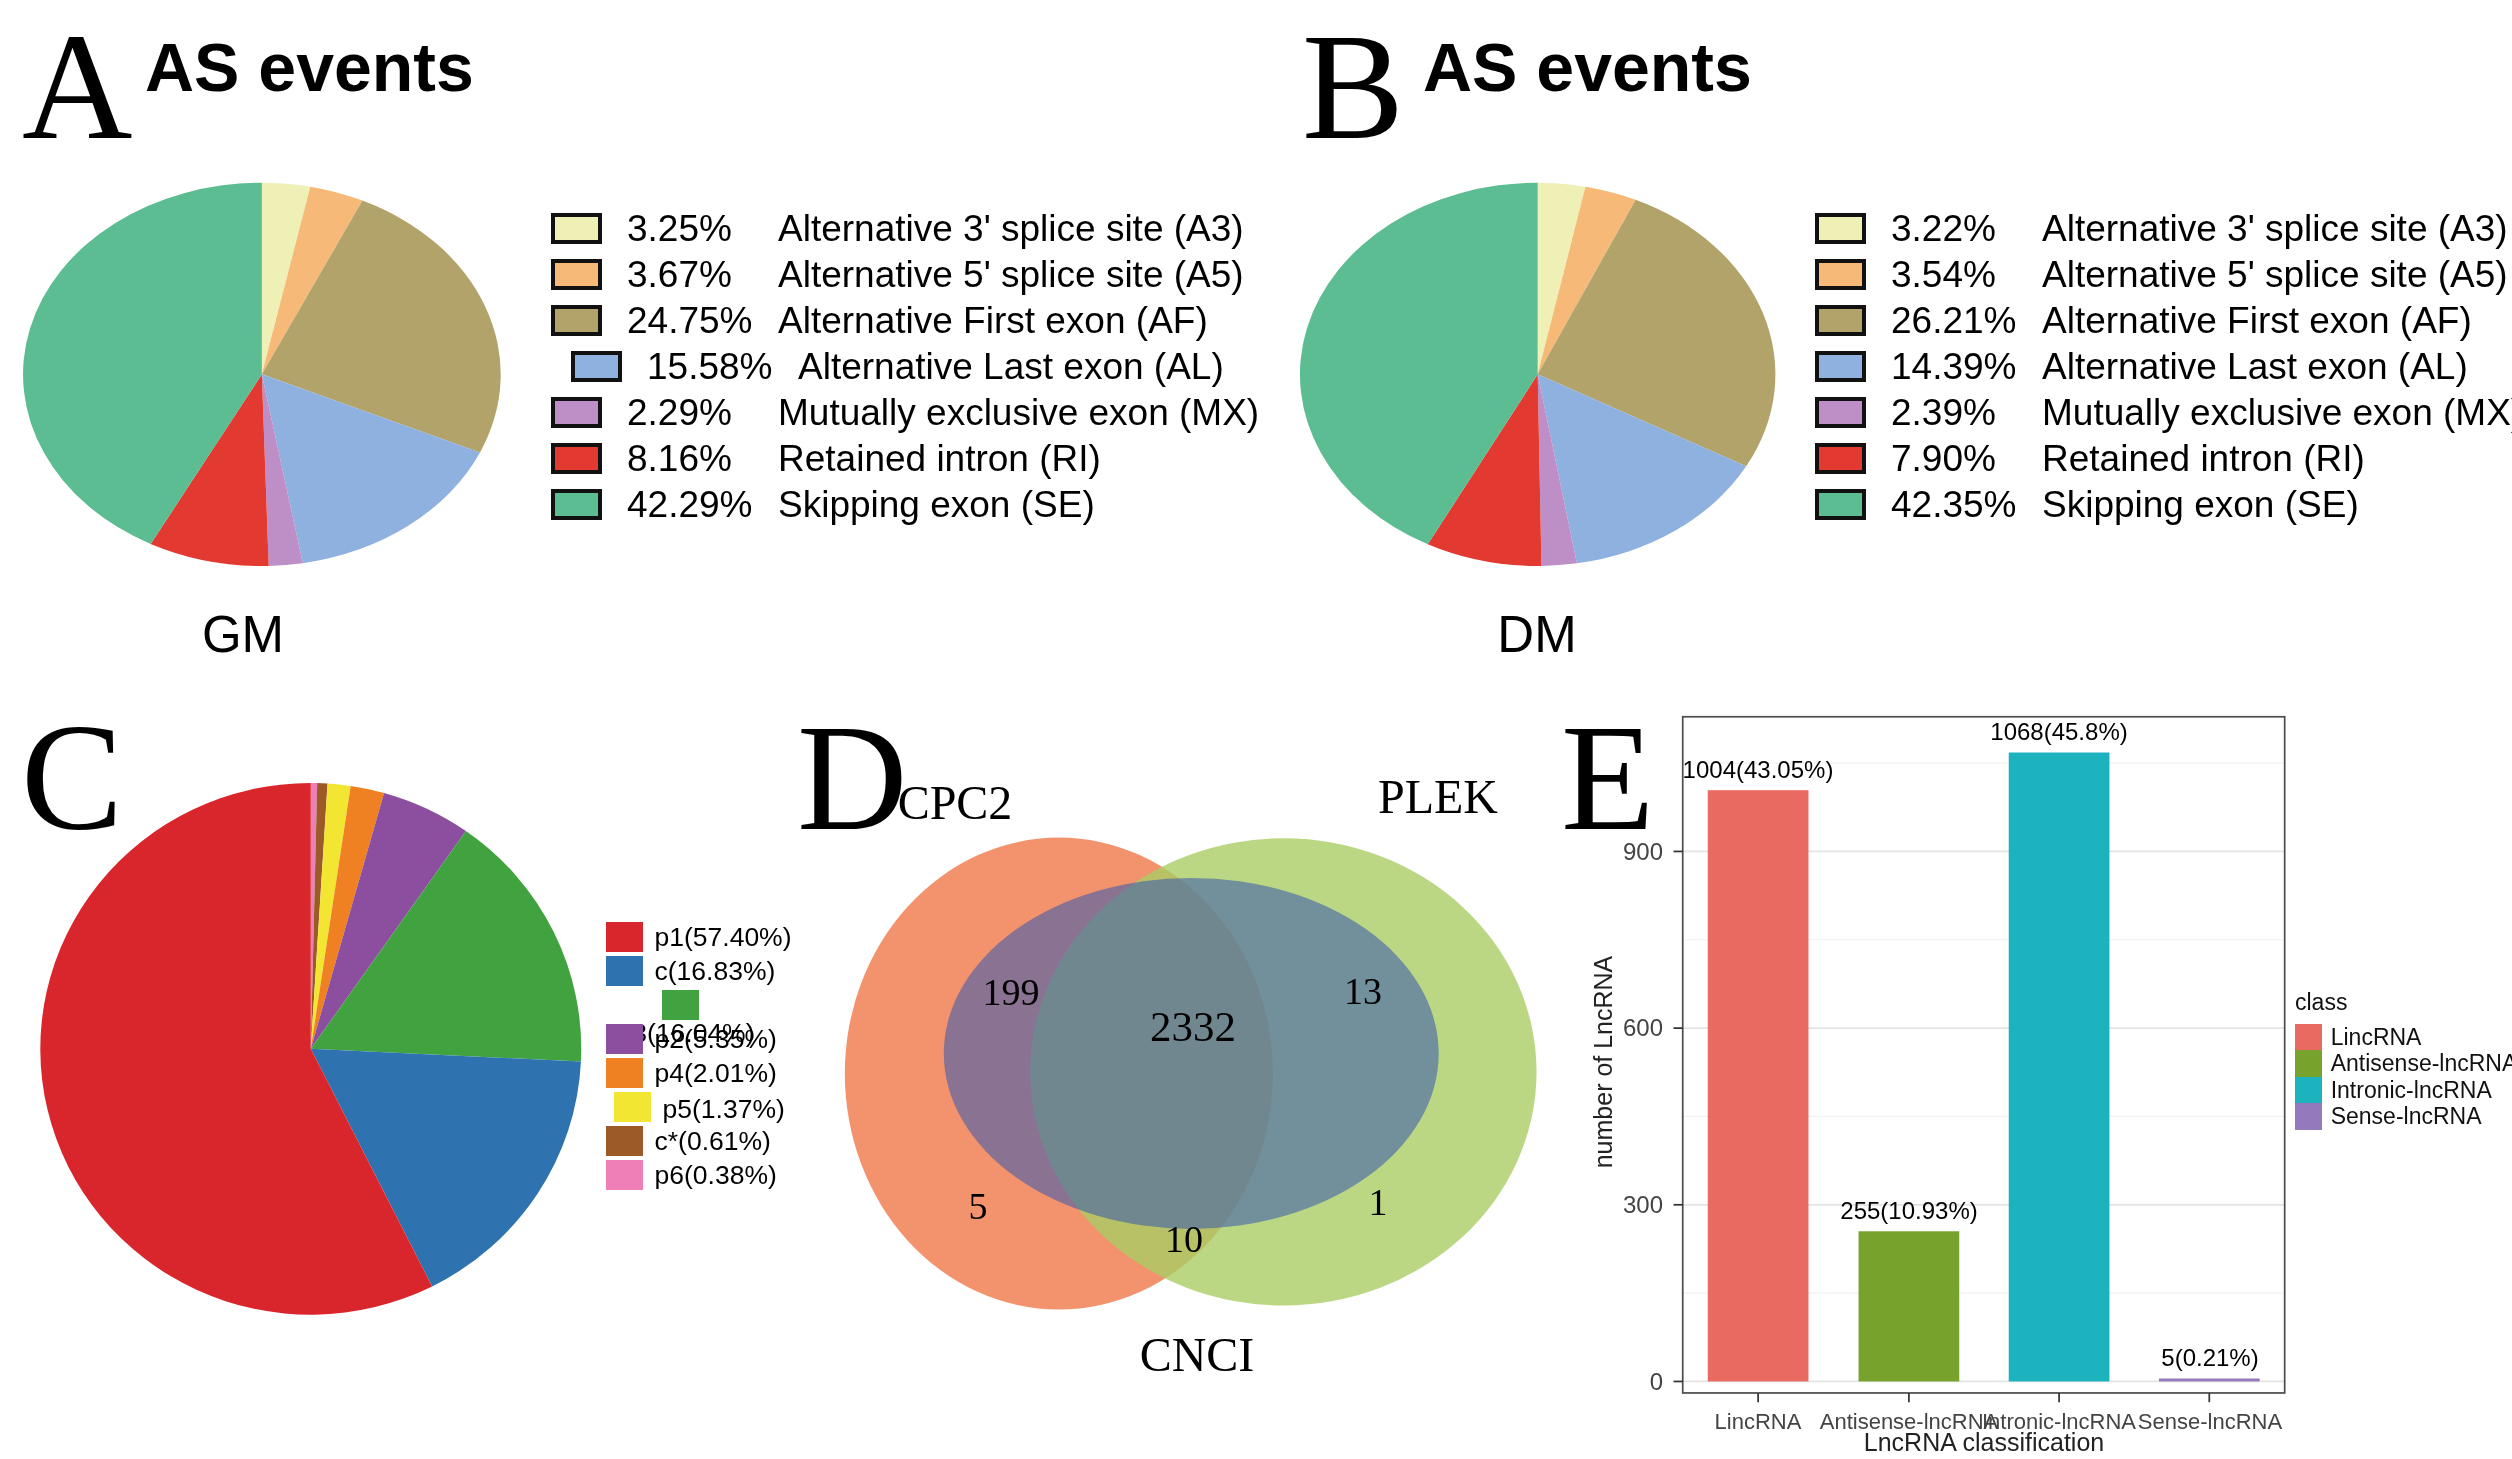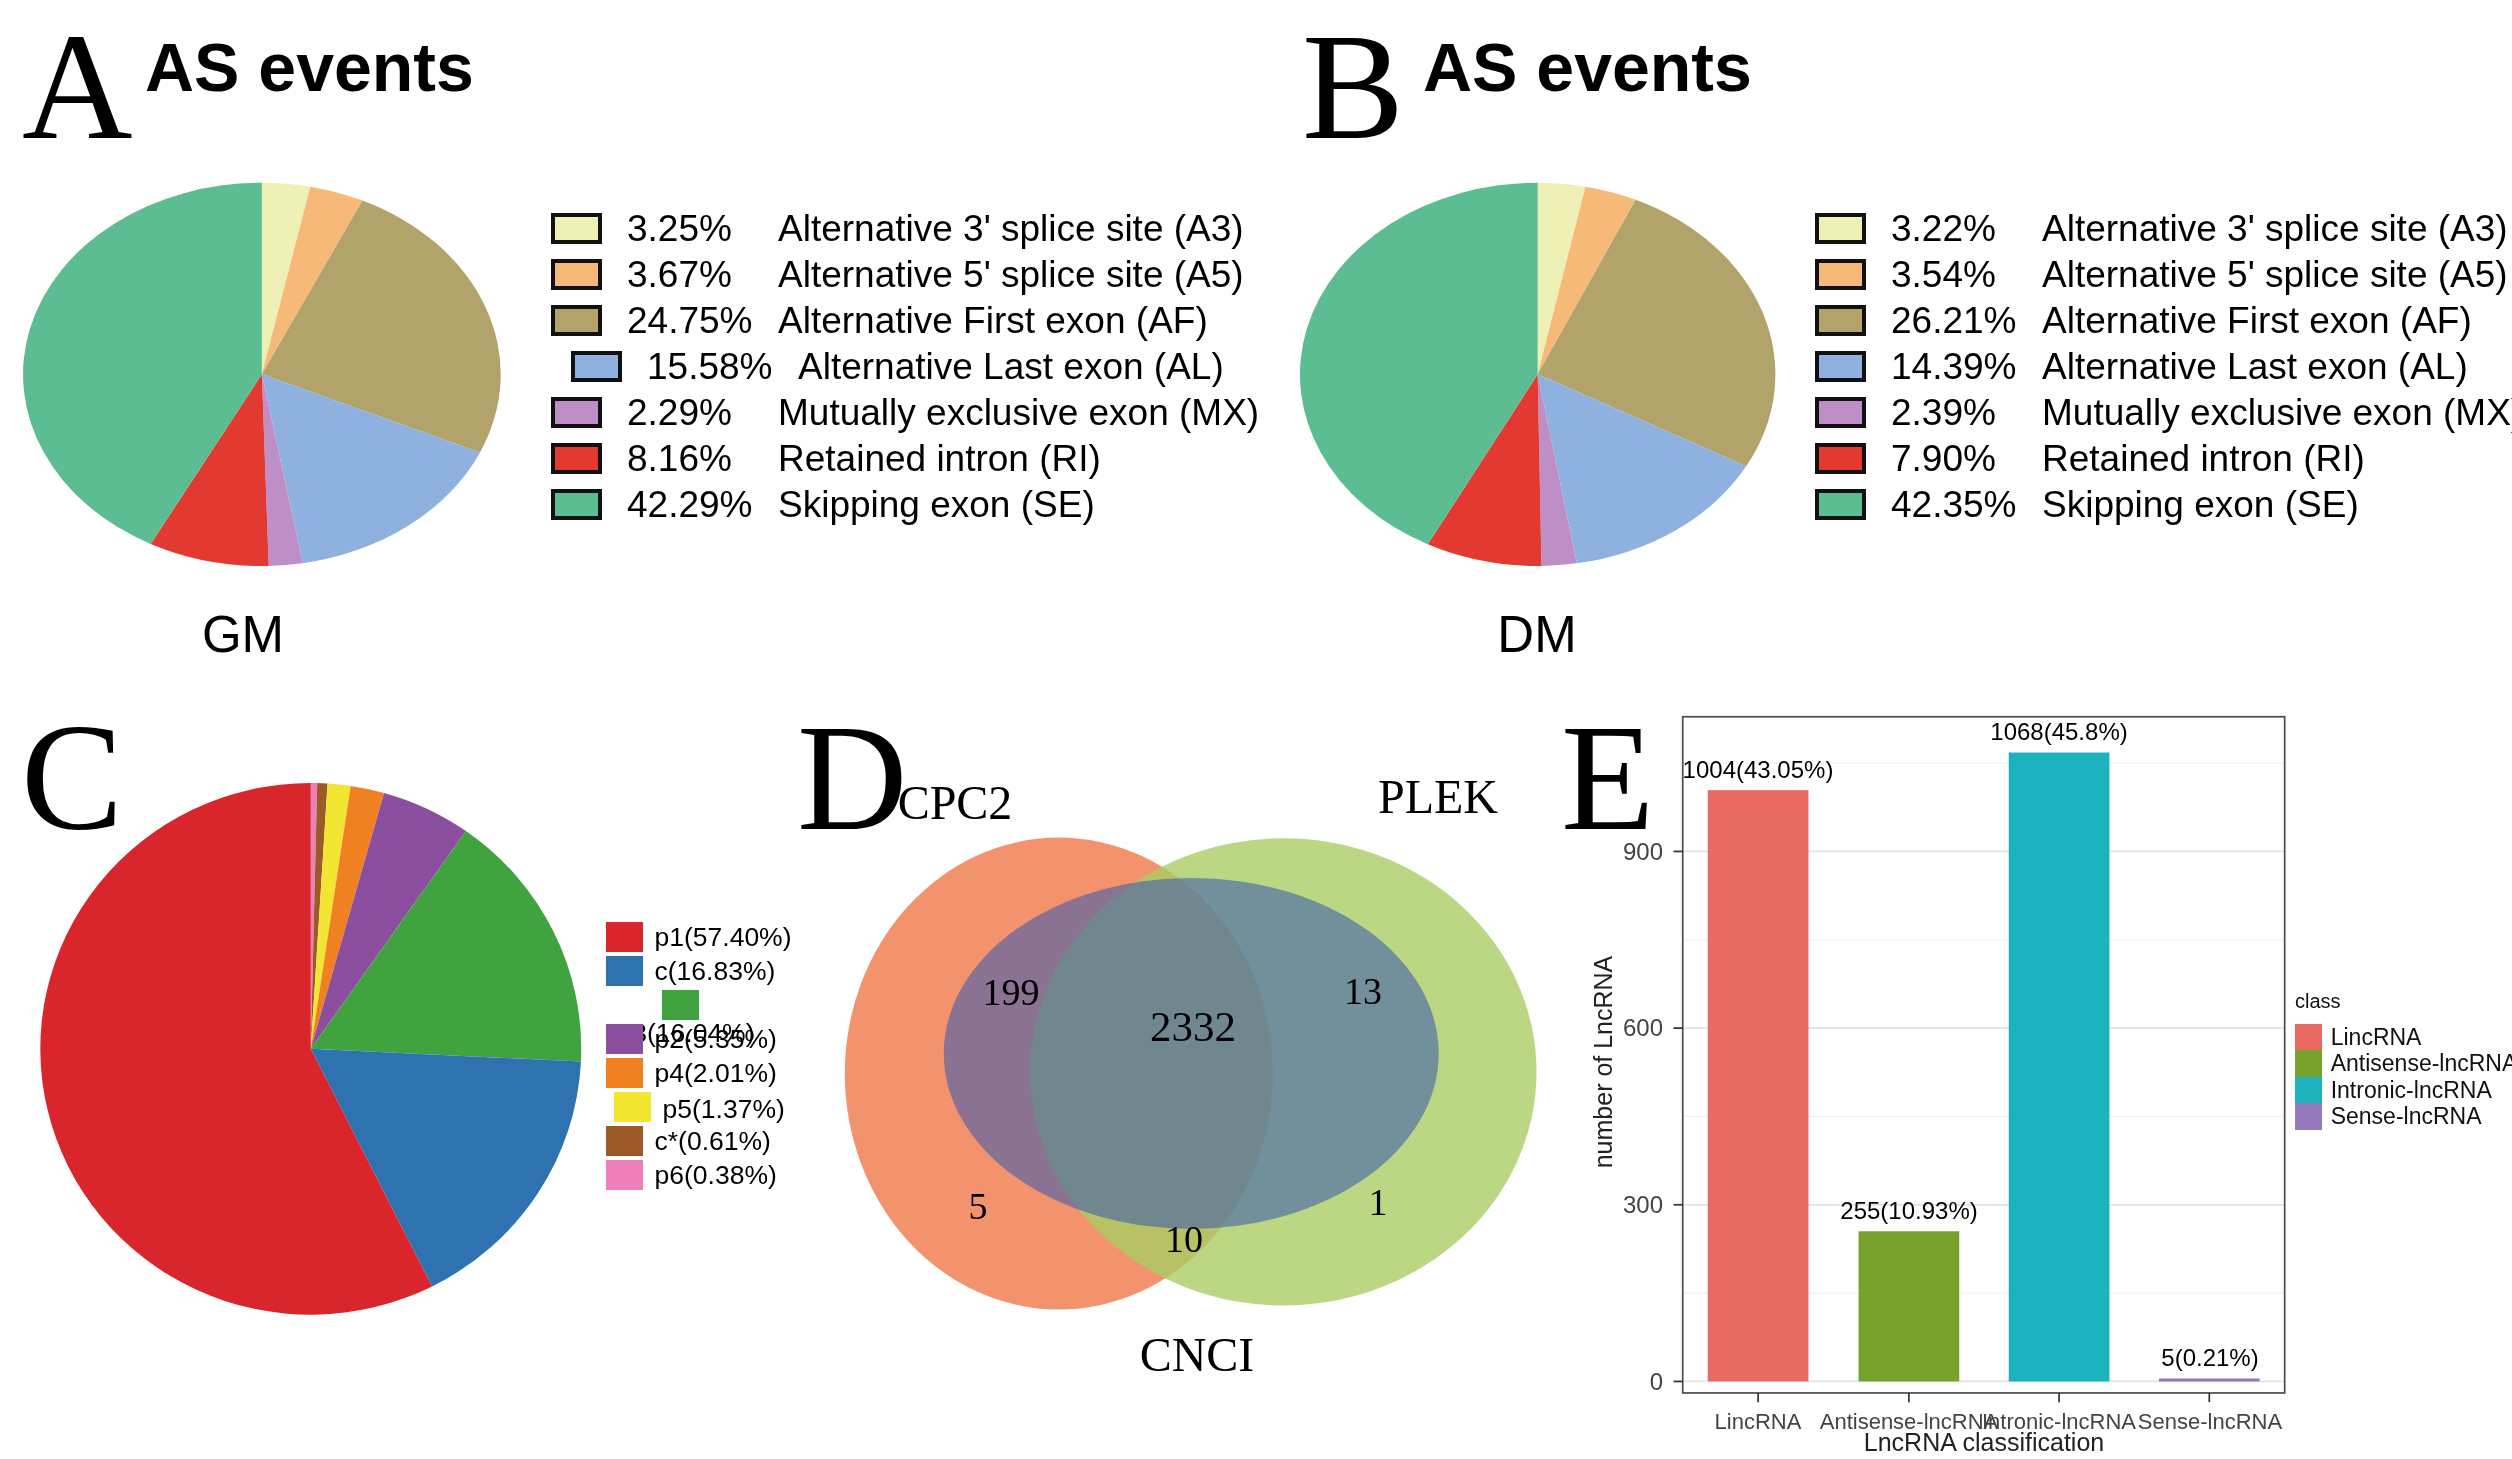--- a/index.html
+++ b/index.html
@@ -21,21 +21,21 @@
   .lbl-e{margin-left:9.2px;font-size:23px;line-height:1;white-space:nowrap;color:#111;}
   .venn-label{font-family:"Liberation Serif",serif;font-size:48px;line-height:1;
               transform:translate(-50%,-50%);white-space:nowrap;}
   .venn-num{font-family:"Liberation Serif",serif;font-size:38px;line-height:1;
             transform:translate(-50%,-50%);white-space:nowrap;}
   .venn-num.big{font-size:43px;}
   .bar-label{font-size:24px;line-height:1;transform:translateX(-50%);white-space:nowrap;}
   .ytick{width:86px;text-align:right;font-size:24px;line-height:1;color:#444;}
   .xtick{font-size:22px;line-height:1;color:#444;transform:translateX(-50%);white-space:nowrap;}
   .axis-title{font-size:25px;line-height:1;color:#222;}
-  .legend-title-e{font-size:20px;line-height:1;color:#111;}
+  .legend-title-e{font-size:23px;line-height:1;color:#111;}
 </style>
 </head>
 <body>
 
 <div class="canvas">
 
   <svg id="chart-svg" width="2512" height="1460" viewBox="0 0 4365 2536">
       <path d="M 455 650 L 455.0 317.0 A 415 333 0 0 1 539.2 323.9 Z" fill="#eef0b6"></path>
       <path d="M 455 650 L 539.2 323.9 A 415 333 0 0 1 629.8 348.0 Z" fill="#f7b978"></path>
       <path d="M 455 650 L 629.8 348.0 A 415 333 0 0 1 834.1 785.6 Z" fill="#b2a36b"></path>

